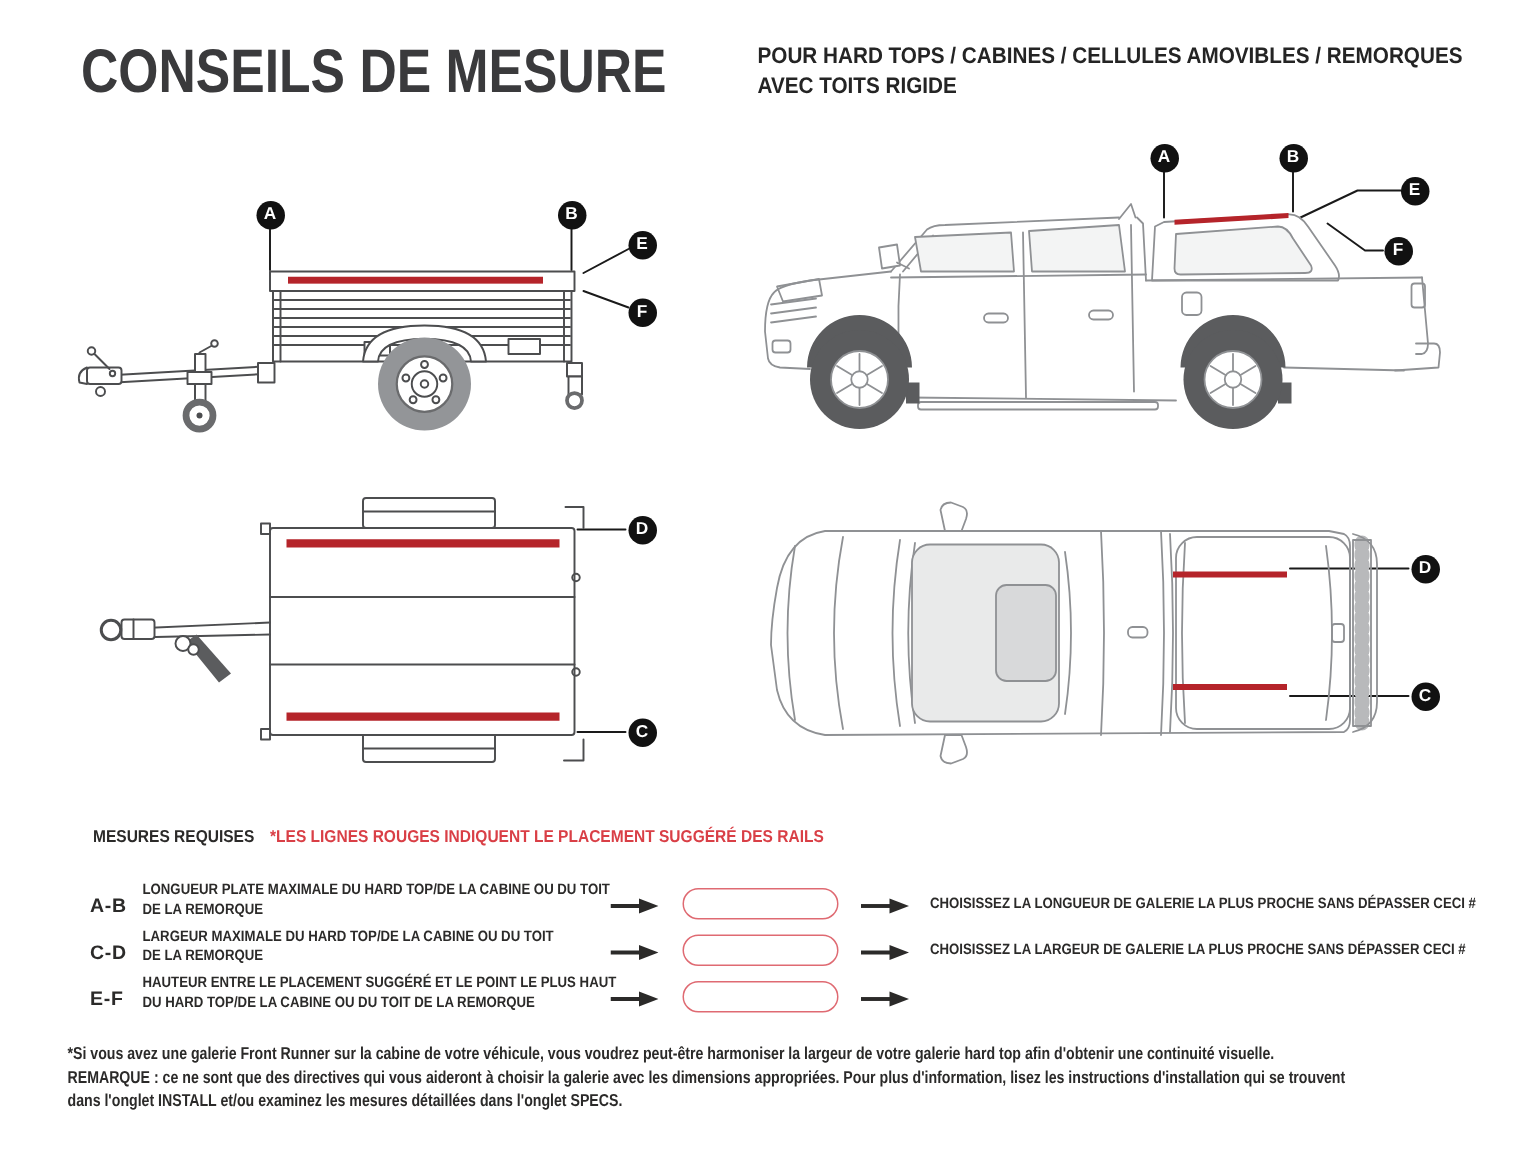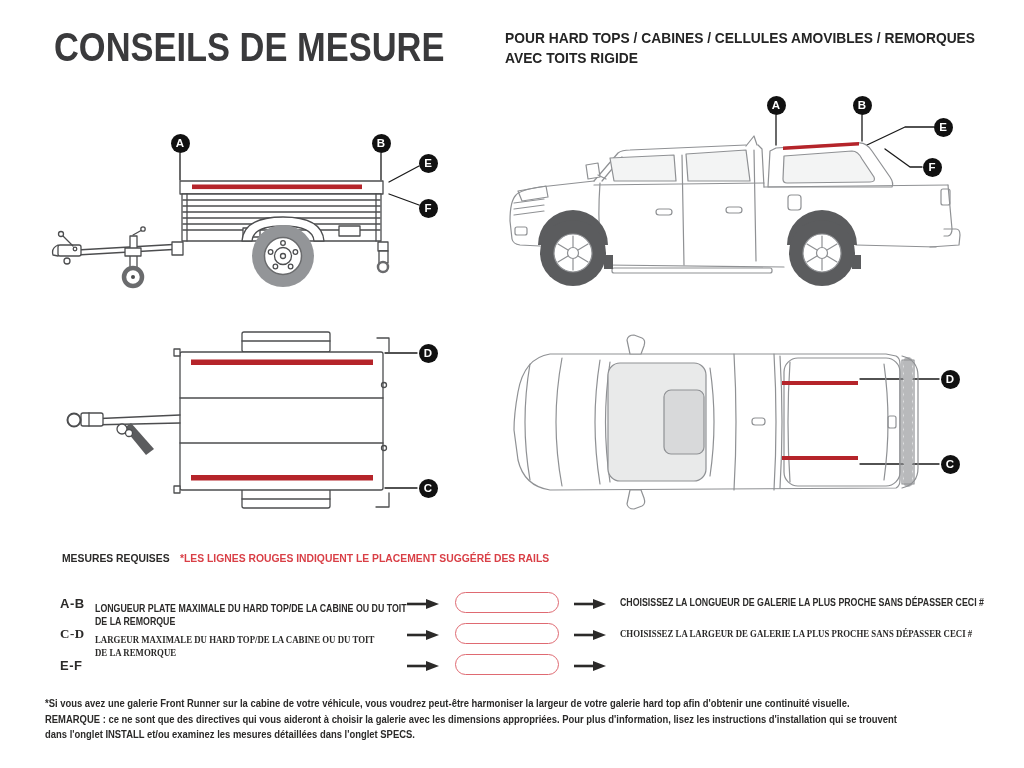--- a/index.html
+++ b/index.html
@@ -26,21 +26,21 @@
     position:absolute;width:19px;height:19px;border-radius:50%;
     background:#111111;color:#ffffff;font-size:11.5px;font-weight:700;
     display:flex;align-items:center;justify-content:center;z-index:2;
   }
   
   .sec-head{font-size:11.5px;font-weight:700;white-space:pre;transform:scaleX(.90);transform-origin:0 0;}
   .note{color:#d93f46;}
   .mrow{position:absolute;left:0;width:837px;height:30px;}
   .key{position:absolute;left:60px;top:0;height:30px;display:flex;align-items:center;
        font-size:13px;font-weight:700;letter-spacing:.5px;}
-  .desc-wrap{position:absolute;left:95px;top:10px;height:30px;display:flex;align-items:flex-end;}
+  .desc-wrap{position:absolute;left:95px;top:0;height:30px;display:flex;align-items:flex-start;}
   .desc{font-size:10px;font-weight:700;line-height:12.5px;white-space:pre;
         transform:scaleX(.88);transform-origin:0 50%;}
   .arrow{position:absolute;top:10px;}
   .field{
     position:absolute;left:455px;top:4px;width:104px;height:21px;
     border:1.6px solid #df6a72;border-radius:11px;background:#ffffff;box-sizing:border-box;
   }
   .result-wrap{position:absolute;left:620px;top:0;height:30px;display:flex;align-items:center;}
   .result{font-size:10px;font-weight:700;line-height:12.5px;white-space:pre;
           transform:scaleX(.88);transform-origin:0 50%;}
@@ -316,21 +316,21 @@
   <div class="field"></div>
   <svg class="arrow" style="left:574px;" width="32" height="12" viewBox="0 0 32 12">
     <line x1="0" y1="6" x2="20" y2="6" stroke="#2b2a29" stroke-width="2.6"></line>
       <polygon points="19,1 32,6 19,11" fill="#2b2a29"></polygon>
   </svg>
   <div class="result-wrap">
       <div class="result">CHOISISSEZ LA LONGUEUR DE GALERIE LA PLUS PROCHE SANS DÉPASSER CECI #</div>
     </div>
 </div>
 
-<div class="mrow" style="top:619px;font-family:Liberation Serif, serif;">
+<div class="mrow" style="top:619px;">
   <div class="key">C-D</div>
   <div class="desc-wrap">
       <div class="desc">LARGEUR MAXIMALE DU HARD TOP/DE LA CABINE OU DU TOIT
 DE LA REMORQUE</div>
     </div>
   <svg class="arrow" style="left:407px;" width="32" height="12" viewBox="0 0 32 12">
     <line x1="0" y1="6" x2="20" y2="6" stroke="#2b2a29" stroke-width="2.6"></line>
       <polygon points="19,1 32,6 19,11" fill="#2b2a29"></polygon>
   </svg>
   <div class="field"></div>
@@ -338,20 +338,24 @@
     <line x1="0" y1="6" x2="20" y2="6" stroke="#2b2a29" stroke-width="2.6"></line>
       <polygon points="19,1 32,6 19,11" fill="#2b2a29"></polygon>
   </svg>
   <div class="result-wrap">
       <div class="result">CHOISISSEZ LA LARGEUR DE GALERIE LA PLUS PROCHE SANS DÉPASSER CECI #</div>
     </div>
 </div>
 
 <div class="mrow" style="top:650px;">
   <div class="key">E-F</div>
+  <div class="desc-wrap">
+      <div class="desc">HAUTEUR ENTRE LE PLACEMENT SUGGÉRÉ ET LE POINT LE PLUS HAUT
+DU HARD TOP/DE LA CABINE OU DU TOIT DE LA REMORQUE</div>
+    </div>
   <svg class="arrow" style="left:407px;" width="32" height="12" viewBox="0 0 32 12">
     <line x1="0" y1="6" x2="20" y2="6" stroke="#2b2a29" stroke-width="2.6"></line>
       <polygon points="19,1 32,6 19,11" fill="#2b2a29"></polygon>
   </svg>
   <div class="field"></div>
   <svg class="arrow" style="left:574px;" width="32" height="12" viewBox="0 0 32 12">
     <line x1="0" y1="6" x2="20" y2="6" stroke="#2b2a29" stroke-width="2.6"></line>
       <polygon points="19,1 32,6 19,11" fill="#2b2a29"></polygon>
   </svg>
 </div>

